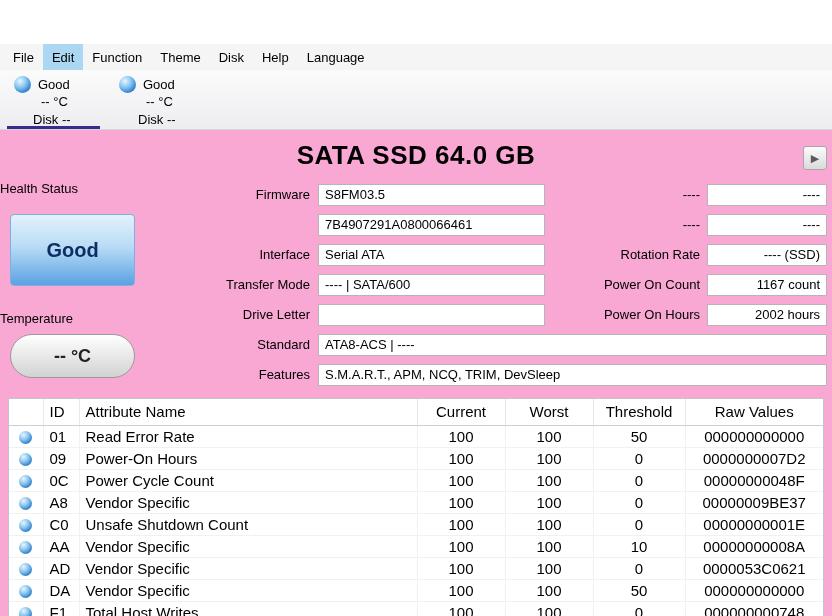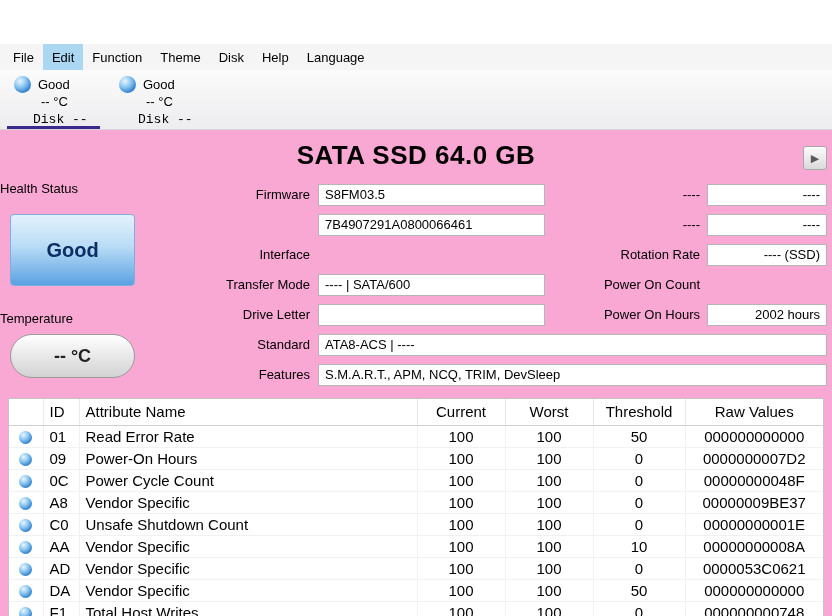--- a/index.html
+++ b/index.html
@@ -15,21 +15,21 @@
 
   
   .toolbar { position:absolute; top:26px; left:0; right:0; height:60px;
              background:linear-gradient(180deg,#fbfbfc 0%, #ededef 100%);
              border-bottom:1px solid #d6d6d8; display:flex; padding-left:5px; gap:8px; }
   .disk-tab { position:relative; width:97px; height:59px; padding-top:5px; cursor:default; }
   .disk-tab.selected::after { content:""; position:absolute; left:2px; right:2px; bottom:0;
              height:3px; background:#3b2a8c; }
   .dt-row1 { display:flex; align-items:center; gap:7px; padding-left:9px; height:18px; }
   .dt-temp { padding-left:36px; height:18px; line-height:18px; }
-  .dt-label { padding-left:28px; height:18px; line-height:18px;font-family:Liberation Mono, monospace; }
+  .dt-label { padding-left:28px; height:18px; line-height:18px; }
   .orb { width:17px; height:17px; border-radius:50%; flex:0 0 auto;
          background:radial-gradient(circle at 35% 30%, #eaf6ff 0%, #86c4ef 40%, #2e7ecb 75%, #1b5ca6 100%); }
   .orb.small { width:13px; height:13px; display:inline-block; vertical-align:middle; }
 
   
   .content { position:absolute; top:86px; left:0; right:0; bottom:0; background:#f9a8d4; }
   .title { position:absolute; top:10px; left:0; right:0; text-align:center;
            font-size:26px; font-weight:bold; letter-spacing:0.5px; }
   .play-btn { position:absolute; top:16px; right:5px; width:24px; height:24px;
               background:linear-gradient(180deg,#fcfcfc,#dadada); border:1px solid #a8a8a8;
@@ -118,36 +118,38 @@
     </div>
     <div class="section-label temp-label">Temperature</div>
     <div class="temp-pill">
       <span>-- °C</span>
     </div>
 
     <div class="flabel lab-m row-1">Firmware</div>
     <div class="fbox box-m row-1">S8FM03.5</div>
     <div class="fbox box-m row-2">7B4907291A0800066461</div>
     <div class="flabel lab-m row-3">Interface</div>
+    <div class="fbox box-m row-3">Serial ATA</div>
     <div class="flabel lab-m row-4">Transfer Mode</div>
     <div class="fbox box-m row-4">---- | SATA/600</div>
     <div class="flabel lab-m row-5">Drive Letter</div>
     <div class="fbox box-m row-5"></div>
     <div class="flabel lab-m row-6">Standard</div>
     <div class="fbox box-w row-6">ATA8-ACS | ----</div>
     <div class="flabel lab-m row-7">Features</div>
     <div class="fbox box-w row-7">S.M.A.R.T., APM, NCQ, TRIM, DevSleep</div>
 
     <div class="flabel lab-r row-1">----</div>
     <div class="fbox box-r row-1">----</div>
     <div class="flabel lab-r row-2">----</div>
     <div class="fbox box-r row-2">----</div>
     <div class="flabel lab-r row-3">Rotation Rate</div>
     <div class="fbox box-r row-3">---- (SSD)</div>
     <div class="flabel lab-r row-4">Power On Count</div>
+    <div class="fbox box-r row-4">1167 count</div>
     <div class="flabel lab-r row-5">Power On Hours</div>
     <div class="fbox box-r row-5">2002 hours</div>
 
     <div class="smart-box">
       <table>
         <colgroup>
           <col style="width:34px">
             <col style="width:36px">
             <col style="width:338px">
           <col style="width:88px">

